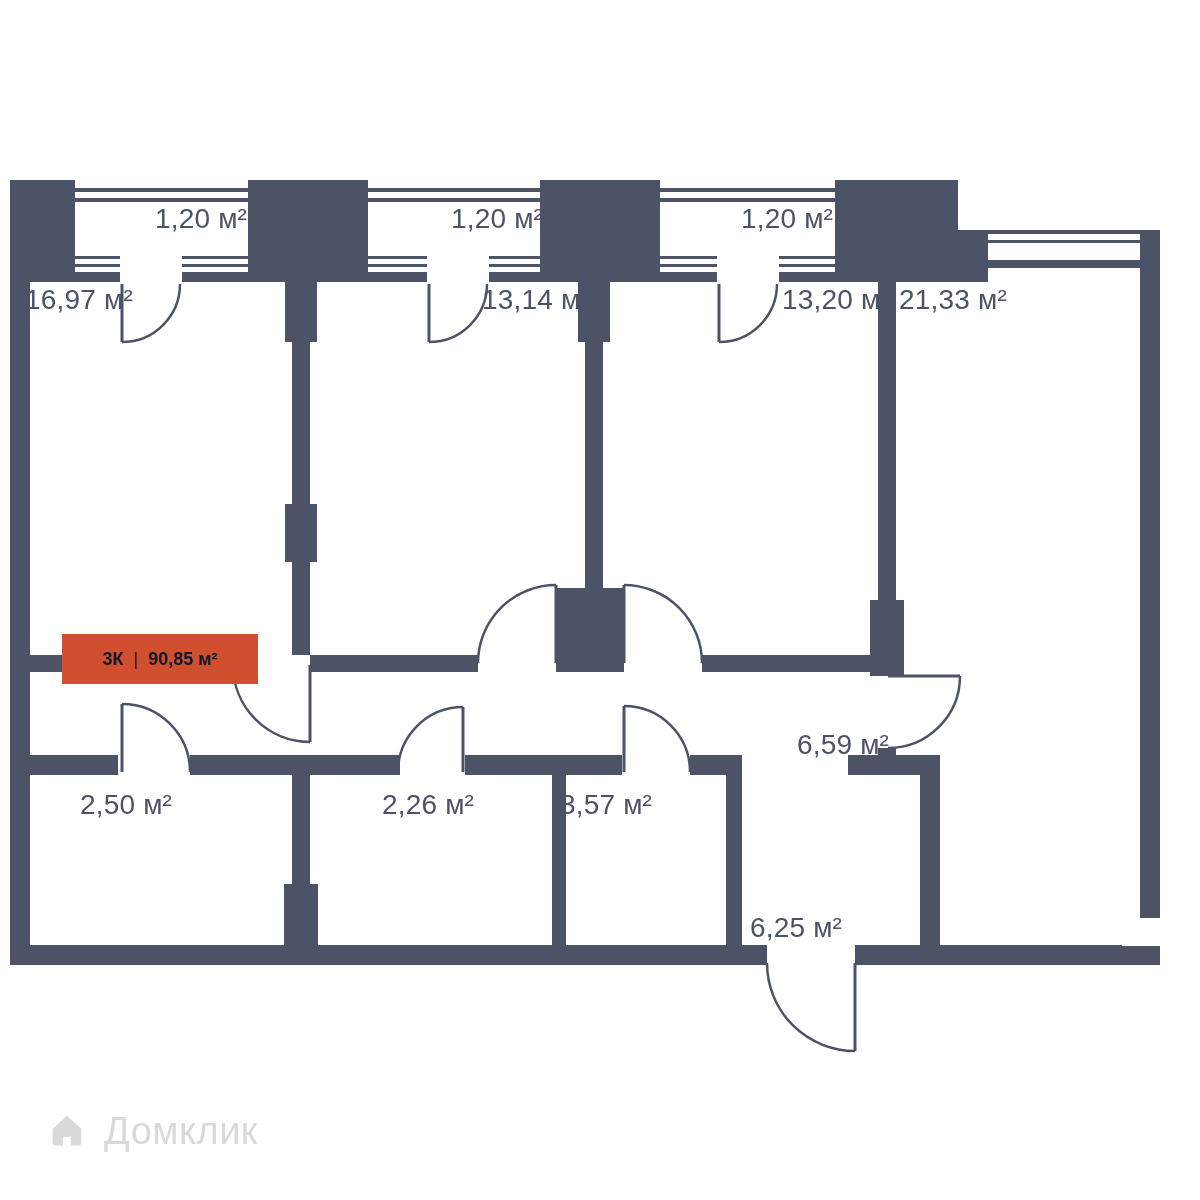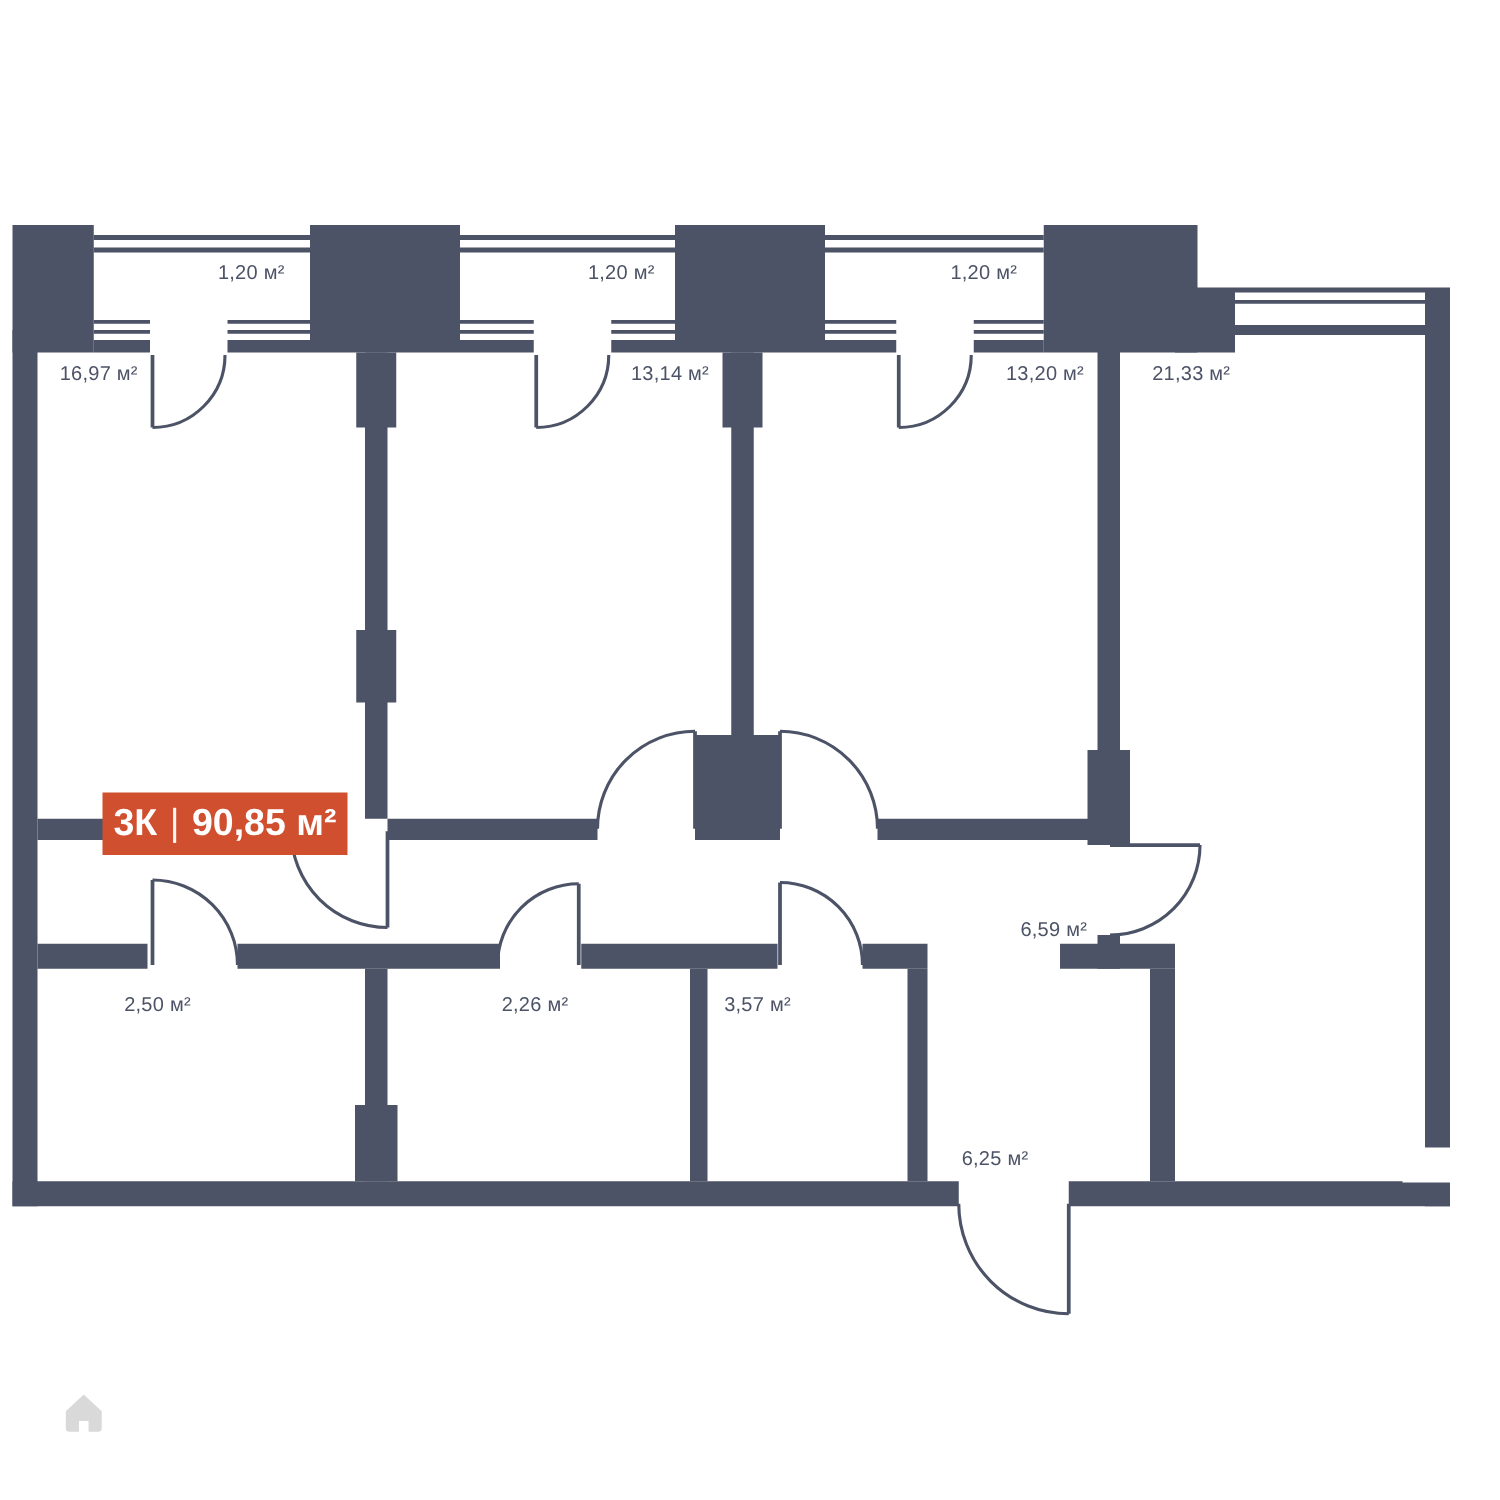--- a/index.html
+++ b/index.html
@@ -3,26 +3,26 @@
 <meta charset="utf-8">
 <style>
   html,body{margin:0;padding:0;background:#ffffff;}
   .stage{
     position:relative;width:1200px;height:1200px;background:#ffffff;overflow:hidden;
     font-family:"Liberation Sans",sans-serif;
   }
   .plan-svg{position:absolute;left:0;top:0;width:1200px;height:1200px;}
   .lbl{
     position:absolute;transform:translate(-50%,-50%);
-    font-size:16px;font-weight:500;color:#4c5366;white-space:nowrap;letter-spacing:.2px;
+    font-size:28px;font-weight:500;color:#4c5366;white-space:nowrap;letter-spacing:.2px;
   }
   .badge{
     position:absolute;left:62px;top:634px;width:196px;height:50px;
-    background:#cf4f2e;color:#ffffff;display:flex;align-items:center;justify-content:center;
-    font-size:30px;font-weight:600;gap:10px;white-space:nowrap;margin-left:20px;
+    background:#cf4f2e;color:#0f172a;display:flex;align-items:center;justify-content:center;
+    font-size:18px;font-weight:600;gap:10px;white-space:nowrap;
   }
   .badge .sep{font-weight:400;opacity:.95;}
   .watermark{
     position:absolute;left:44px;top:1108px;display:flex;align-items:center;gap:14px;
     color:#d9d9d9;font-size:38px;font-weight:500;letter-spacing:.5px;
   }
 </style>
 </head>
 <body>
 
@@ -141,15 +141,16 @@
   <div class="badge">
     <span>3К</span>
     <span class="sep">|</span>
     <span>90,85 м²</span>
   </div>
 
   <div class="watermark">
     <svg width="46" height="46" viewBox="0 0 48 48">
       <path d="M9 22 L24 8 L39 22 V36 a3 3 0 0 1 -3 3 H28 v-9 h-8 v9 H12 a3 3 0 0 1 -3 -3 Z" fill="#d9d9d9"></path>
     </svg>
+    <span>Домклик</span>
   </div>
 
 </div>
 
 </body></html>

